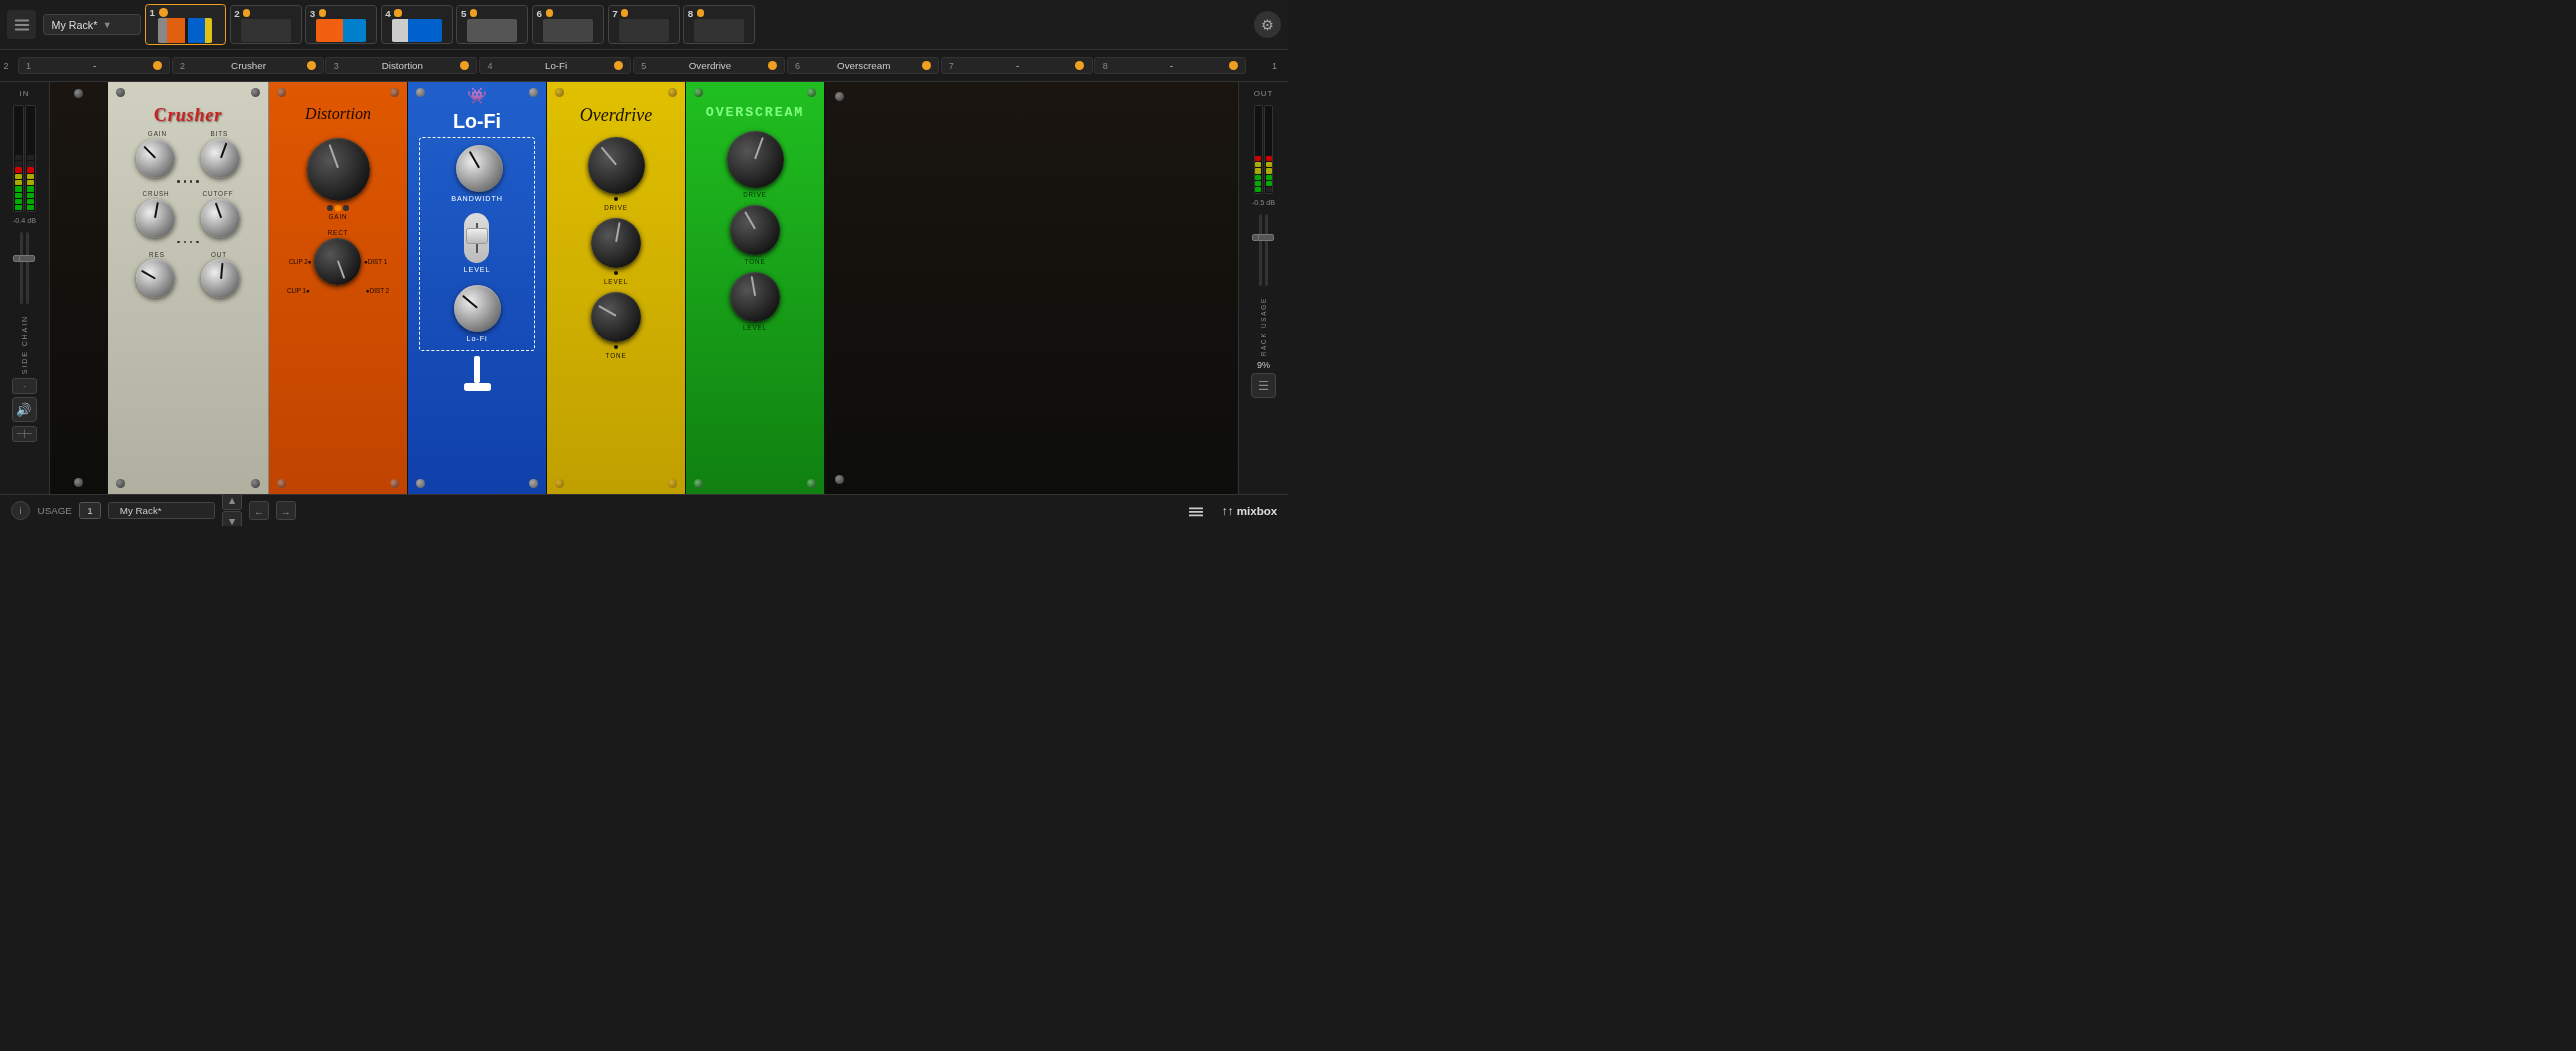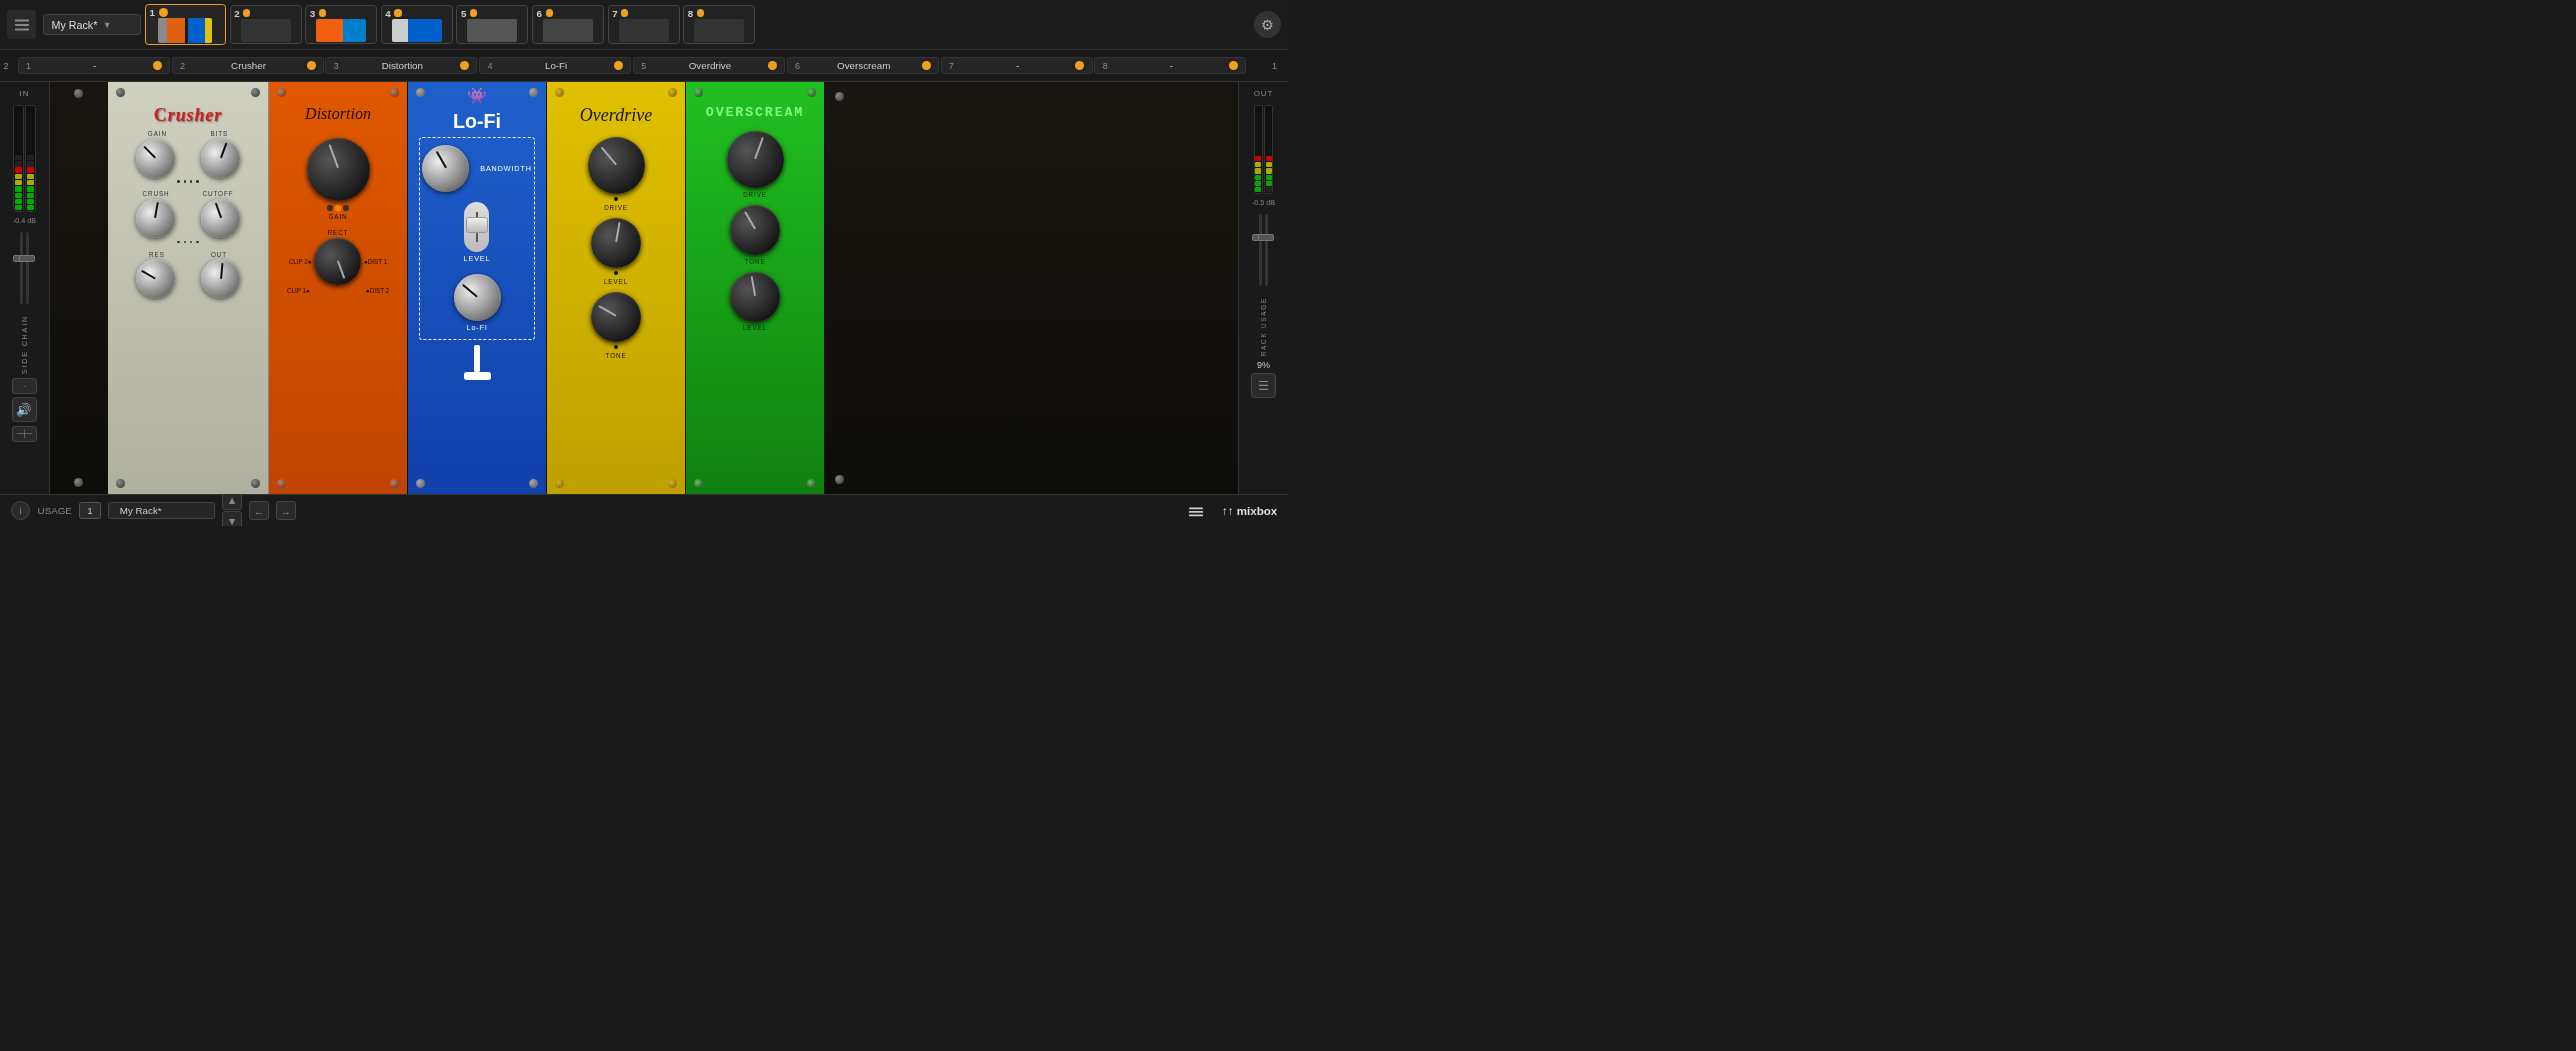--- a/index.html
+++ b/index.html
@@ -864,21 +864,21 @@
     <div class="effect-module lofi-module">
       <div class="module-top-row">
         <div class="screw" style="background: radial-gradient(circle at 35% 35%, #aaa, #555);"></div>
         <div style="font-size:16px;color:white;">👾</div>
         <div class="screw" style="background: radial-gradient(circle at 35% 35%, #aaa, #555);"></div>
       </div>
       <span class="lofi-title" style="font-size:19.7px;font-weight:bold;color:white;">Lo-Fi</span>
 
       <div class="lofi-border-box">
 
-        <div style="display:flex;flex-direction:row;align-items:center;gap:11px;">
+        <div style="display:flex;flex-direction:column;align-items:flex-end;gap:2px;">
           <div class="knob knob-md knob-silver" style="width:47px;height:47px;">
             <div class="knob-line" style="transform: translateX(-50%) rotate(-30deg);"></div>
           </div>
           <span class="lofi-knob-label">BANDWIDTH</span>
         </div>
 
         <div style="display:flex;flex-direction:column;align-items:center;gap:1.8px;">
           <div style="width:25px;height:50px;background:linear-gradient(180deg,#ddd,#bbb);border-radius:12.5px;position:relative;display:flex;align-items:center;justify-content:center;">
             <div style="width:1.8px;height:60%;background:#555;position:absolute;"></div>
             <div style="width:21.5px;height:16px;background:linear-gradient(180deg,#eee,#bbb);border:0.9px solid #999;border-radius:2.7px;position:absolute;top:30%;"></div>

